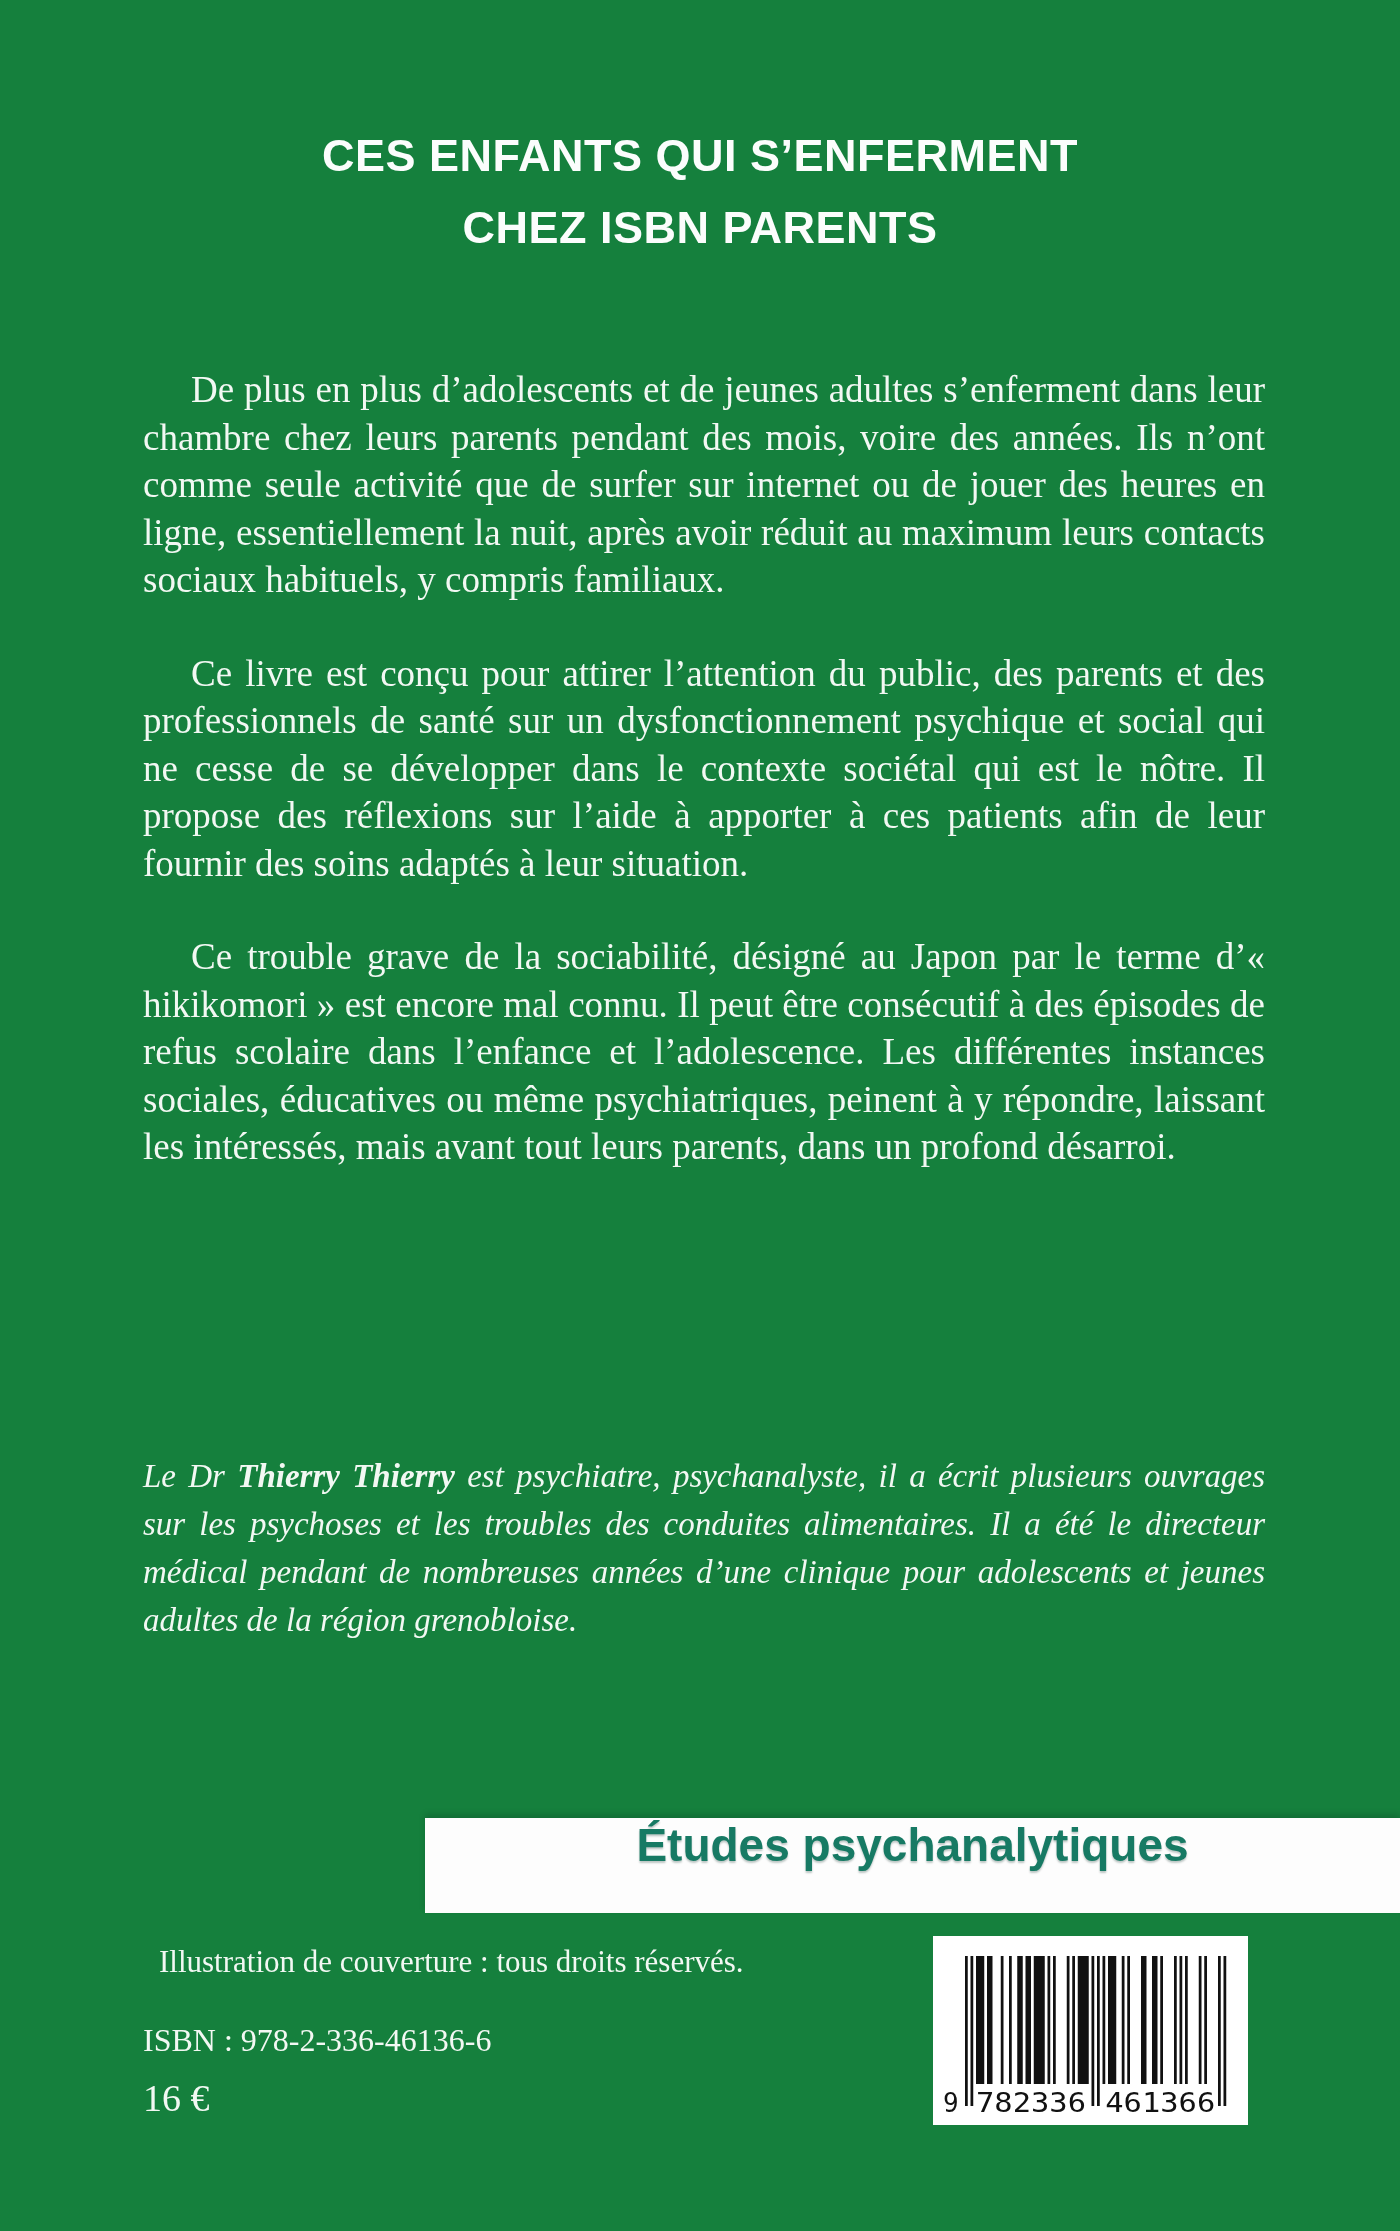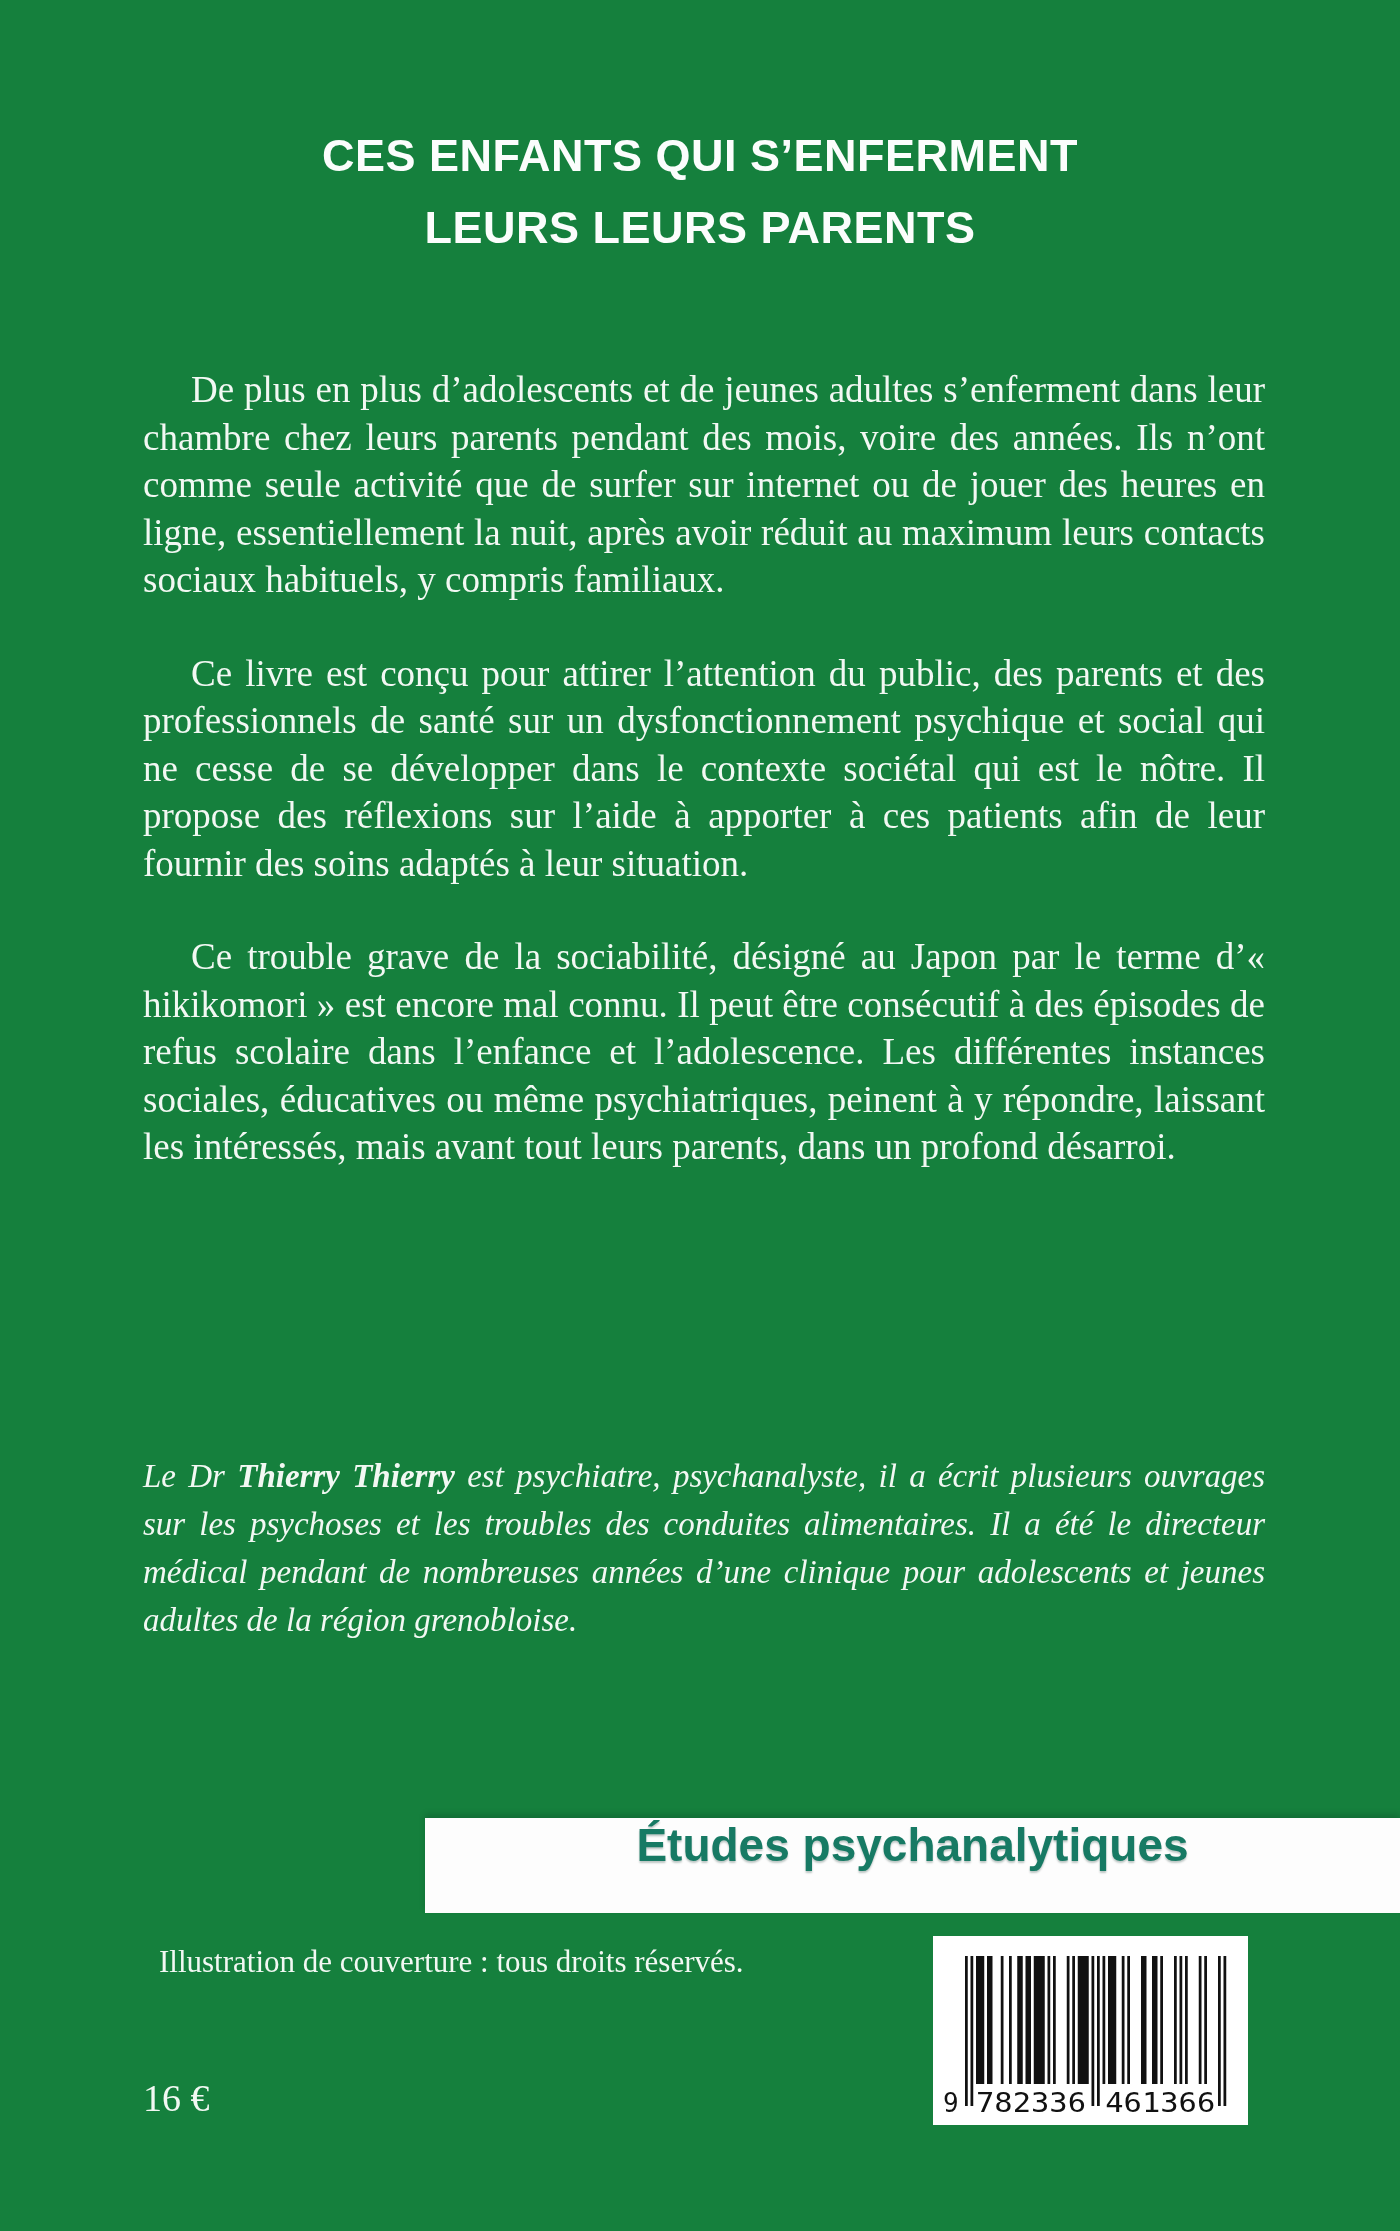--- a/index.html
+++ b/index.html
@@ -40,35 +40,36 @@
     position:absolute; top:1936px; left:933px; width:315px; height:189px;
     background:#ffffff;
   }
   .barcode-box svg { display:block; width:315px; height:189px; }
 </style>
 </head>
 <body>
 
 <div class="cover">
 
-  <h1 class="title"><span>CES ENFANTS QUI S’ENFERMENT</span><br><span>LEURS LEURS PARENTS</span></h1>
+  <h1 class="title"><span>CES ENFANTS QUI S’ENFERMENT</span><br><span>CHEZ ISBN PARENTS</span></h1>
 
   <div class="body-text">
     <p>De plus en plus d’adolescents et de jeunes adultes s’enferment dans leur chambre chez leurs parents pendant des mois, voire des années. Ils n’ont comme seule activité que de surfer sur internet ou de jouer des heures en ligne, essentiellement la nuit, après avoir réduit au maximum leurs contacts sociaux habituels, y compris familiaux.</p>
     <p>Ce livre est conçu pour attirer l’attention du public, des parents et des professionnels de santé sur un dysfonctionnement psychique et social qui ne cesse de se développer dans le contexte sociétal qui est le nôtre. Il propose des réflexions sur l’aide à apporter à ces patients afin de leur fournir des soins adaptés à leur situation.</p>
     <p>Ce trouble grave de la sociabilité, désigné au Japon par le terme d’« hikikomori » est encore mal connu. Il peut être consécutif à des épisodes de refus scolaire dans l’enfance et l’adolescence. Les différentes instances sociales, éducatives ou même psychiatriques, peinent à y répondre, laissant les intéressés, mais avant tout leurs parents, dans un profond désarroi.</p>
   </div>
 
   <div class="bio"><span>Le Dr </span><span class="bio-author">Thierry Thierry</span><span> est psychiatre, psychanalyste, il a écrit plusieurs ouvrages sur les psychoses et les troubles des conduites alimentaires. Il a été le directeur médical pendant de nombreuses années d’une clinique pour adolescents et jeunes adultes de la région grenobloise.</span></div>
 
   <div class="collection-band">
     <span class="collection-title">Études psychanalytiques</span>
   </div>
 
   <div class="credit">Illustration de couverture : tous droits réservés.</div>
+  <div class="isbn">ISBN : 978-2-336-46136-6</div>
   <div class="price">16 €</div>
 
   <div class="barcode-box">
     <svg id="barcode-svg" viewBox="0 0 315 189" xmlns="http://www.w3.org/2000/svg">
         <rect x="32.00" y="20" width="2.75" height="150" fill="#111"></rect>
         <rect x="37.50" y="20" width="2.75" height="150" fill="#111"></rect>
         <rect x="43.00" y="20" width="8.25" height="128" fill="#111"></rect>
         <rect x="54.00" y="20" width="5.50" height="128" fill="#111"></rect>
         <rect x="67.75" y="20" width="2.75" height="128" fill="#111"></rect>
         <rect x="76.00" y="20" width="2.75" height="128" fill="#111"></rect>

